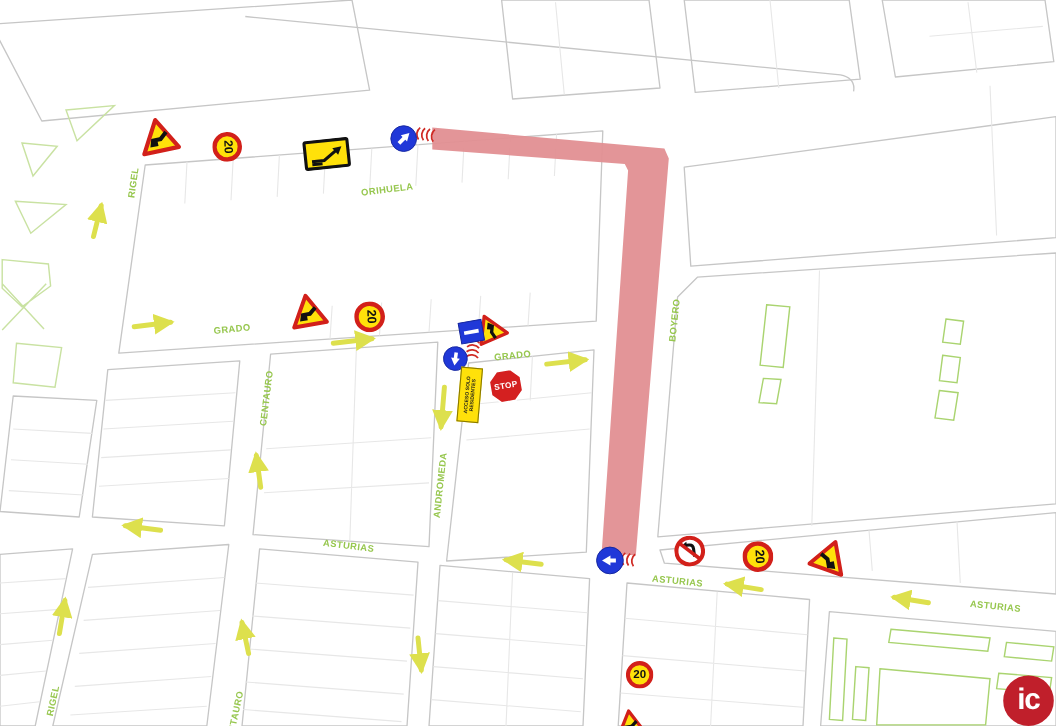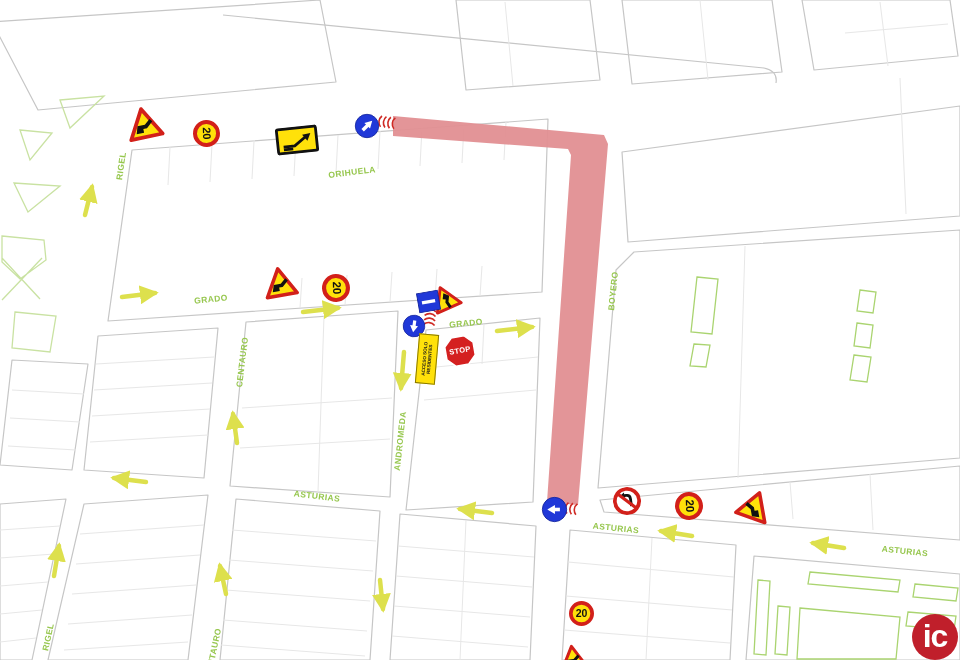--- a/index.html
+++ b/index.html
@@ -12,21 +12,21 @@
   .sign svg{display:block;width:100%;height:100%;}
   .overlaytxt{position:absolute;left:0;top:0;width:100%;height:100%;display:flex;
               align-items:center;justify-content:center;}
   .s20txt{color:#111;font-weight:700;font-size:12px;line-height:1;}
   .stoptxt{color:#ffffff;font-weight:700;font-size:7.5px;letter-spacing:.3px;line-height:1;}
   .panel{background:#ffe10a;border:1.2px solid #8a7a00;box-sizing:border-box;}
   .panel-inner{position:absolute;left:50%;top:50%;width:50px;height:20px;
                transform:translate(-50%,-50%) rotate(-90deg);display:flex;flex-direction:column;
                justify-content:center;text-align:center;font-size:4.6px;font-weight:700;color:#1a1a1a;line-height:1.15;}
   .logo{position:absolute;border-radius:50%;background:#c01f2b;display:flex;align-items:center;justify-content:center;}
-  .logo span{color:#fff;font-weight:900;font-size:32px;letter-spacing:-1px;line-height:1;transform:translateY(-1px);}
+  .logo span{color:#fff;font-weight:900;font-size:27px;letter-spacing:-1px;line-height:1;transform:translateY(-1px);}
 </style>
 </head>
 <body>
 
 <div id="stage">
 
   <svg id="basemap" width="960" height="660" viewBox="0 0 960 660">
     <defs>
       <marker id="ah" viewBox="0 0 10 10" refX="8" refY="5" markerWidth="4.2" markerHeight="4.2" orient="auto">
         <path d="M0,0 L10,5 L0,10 Z" fill="#dde04d"></path>

